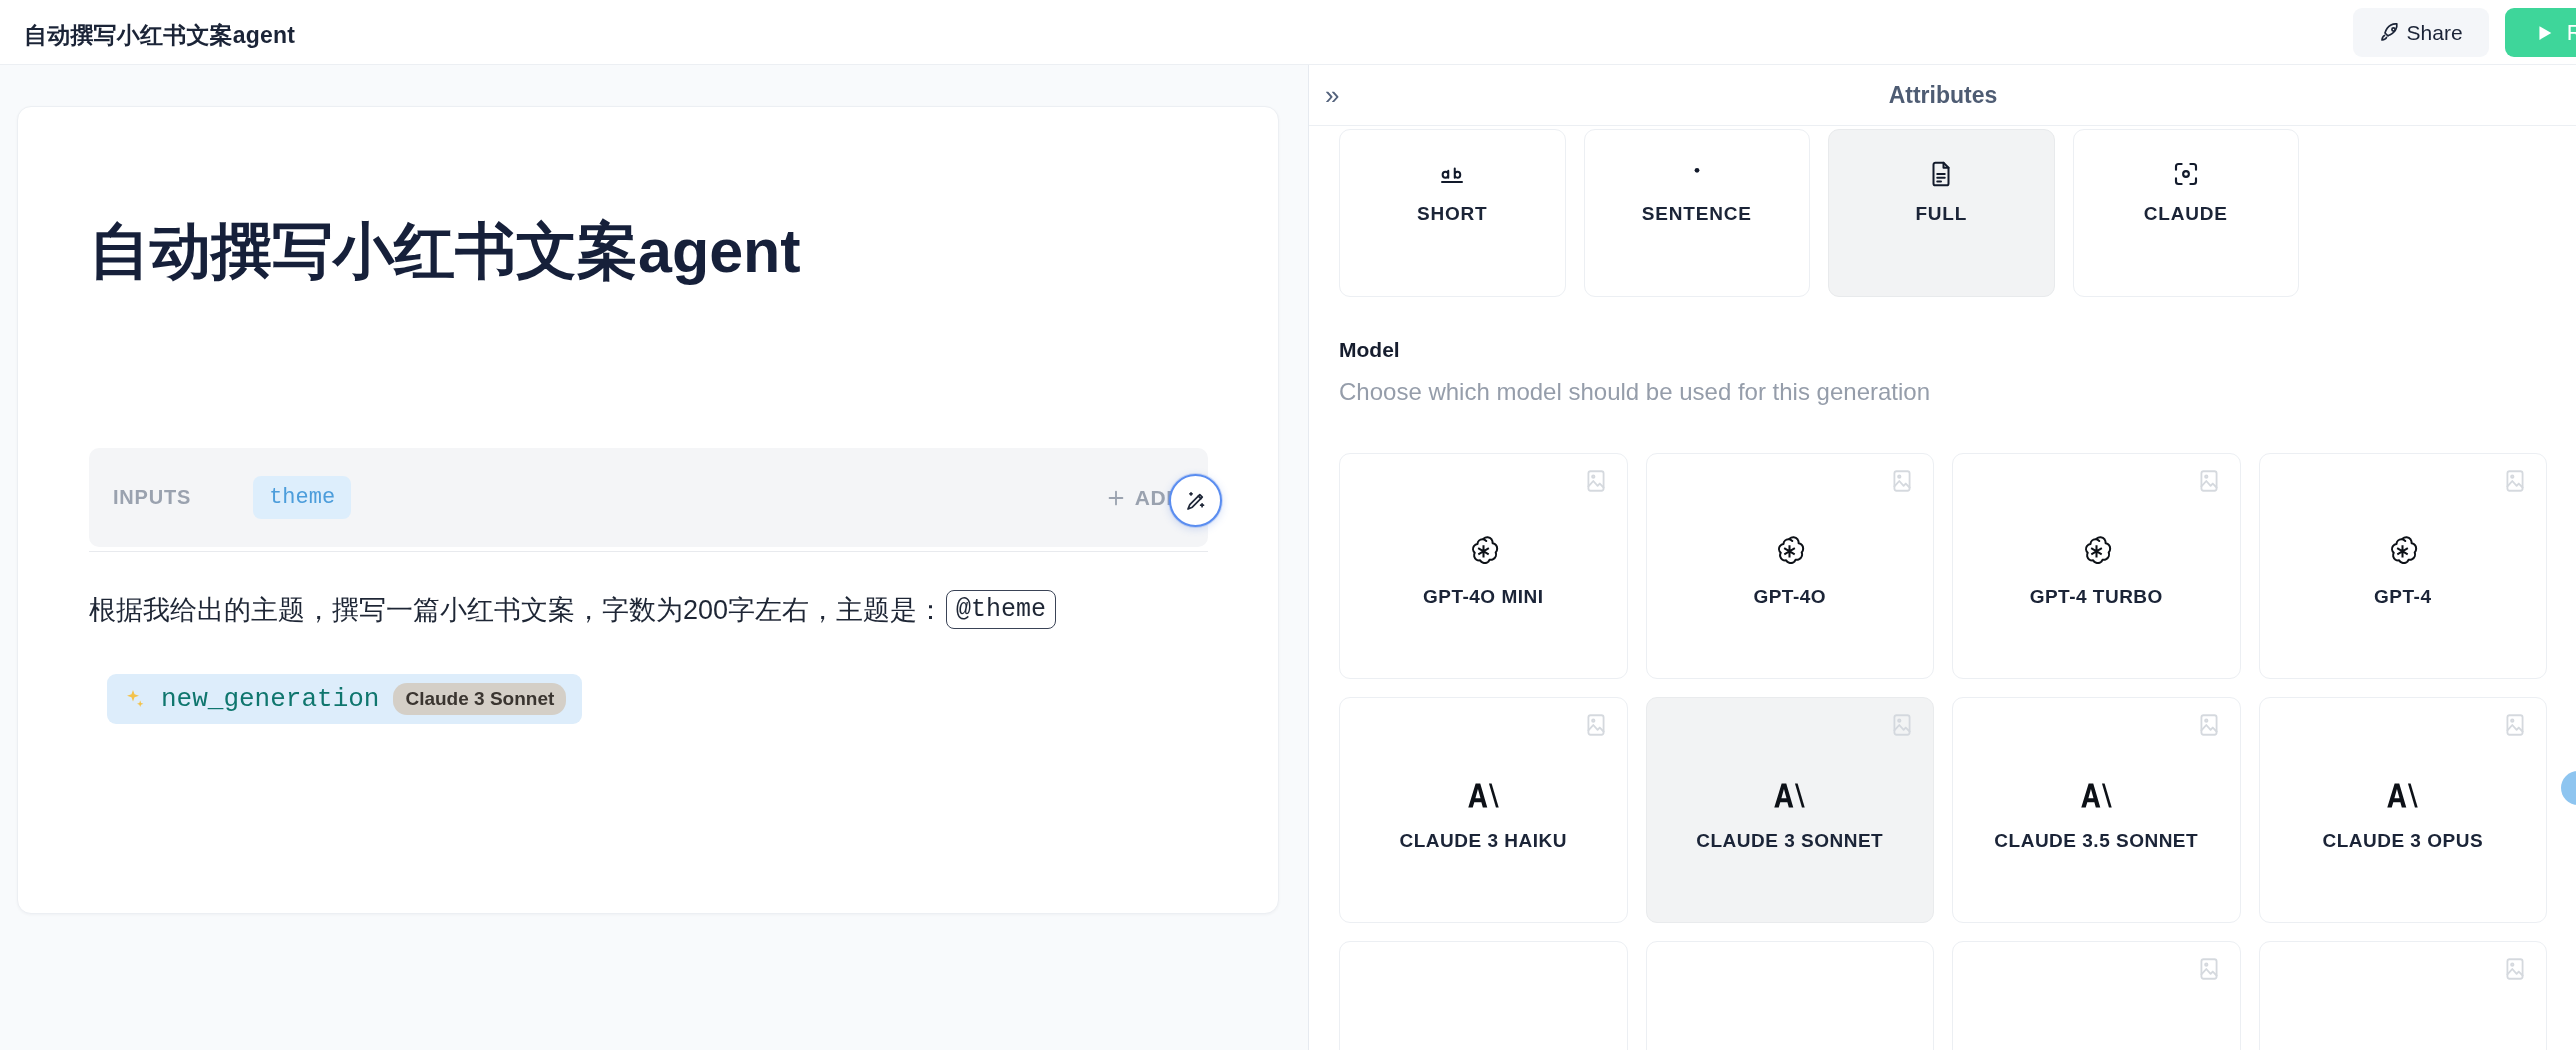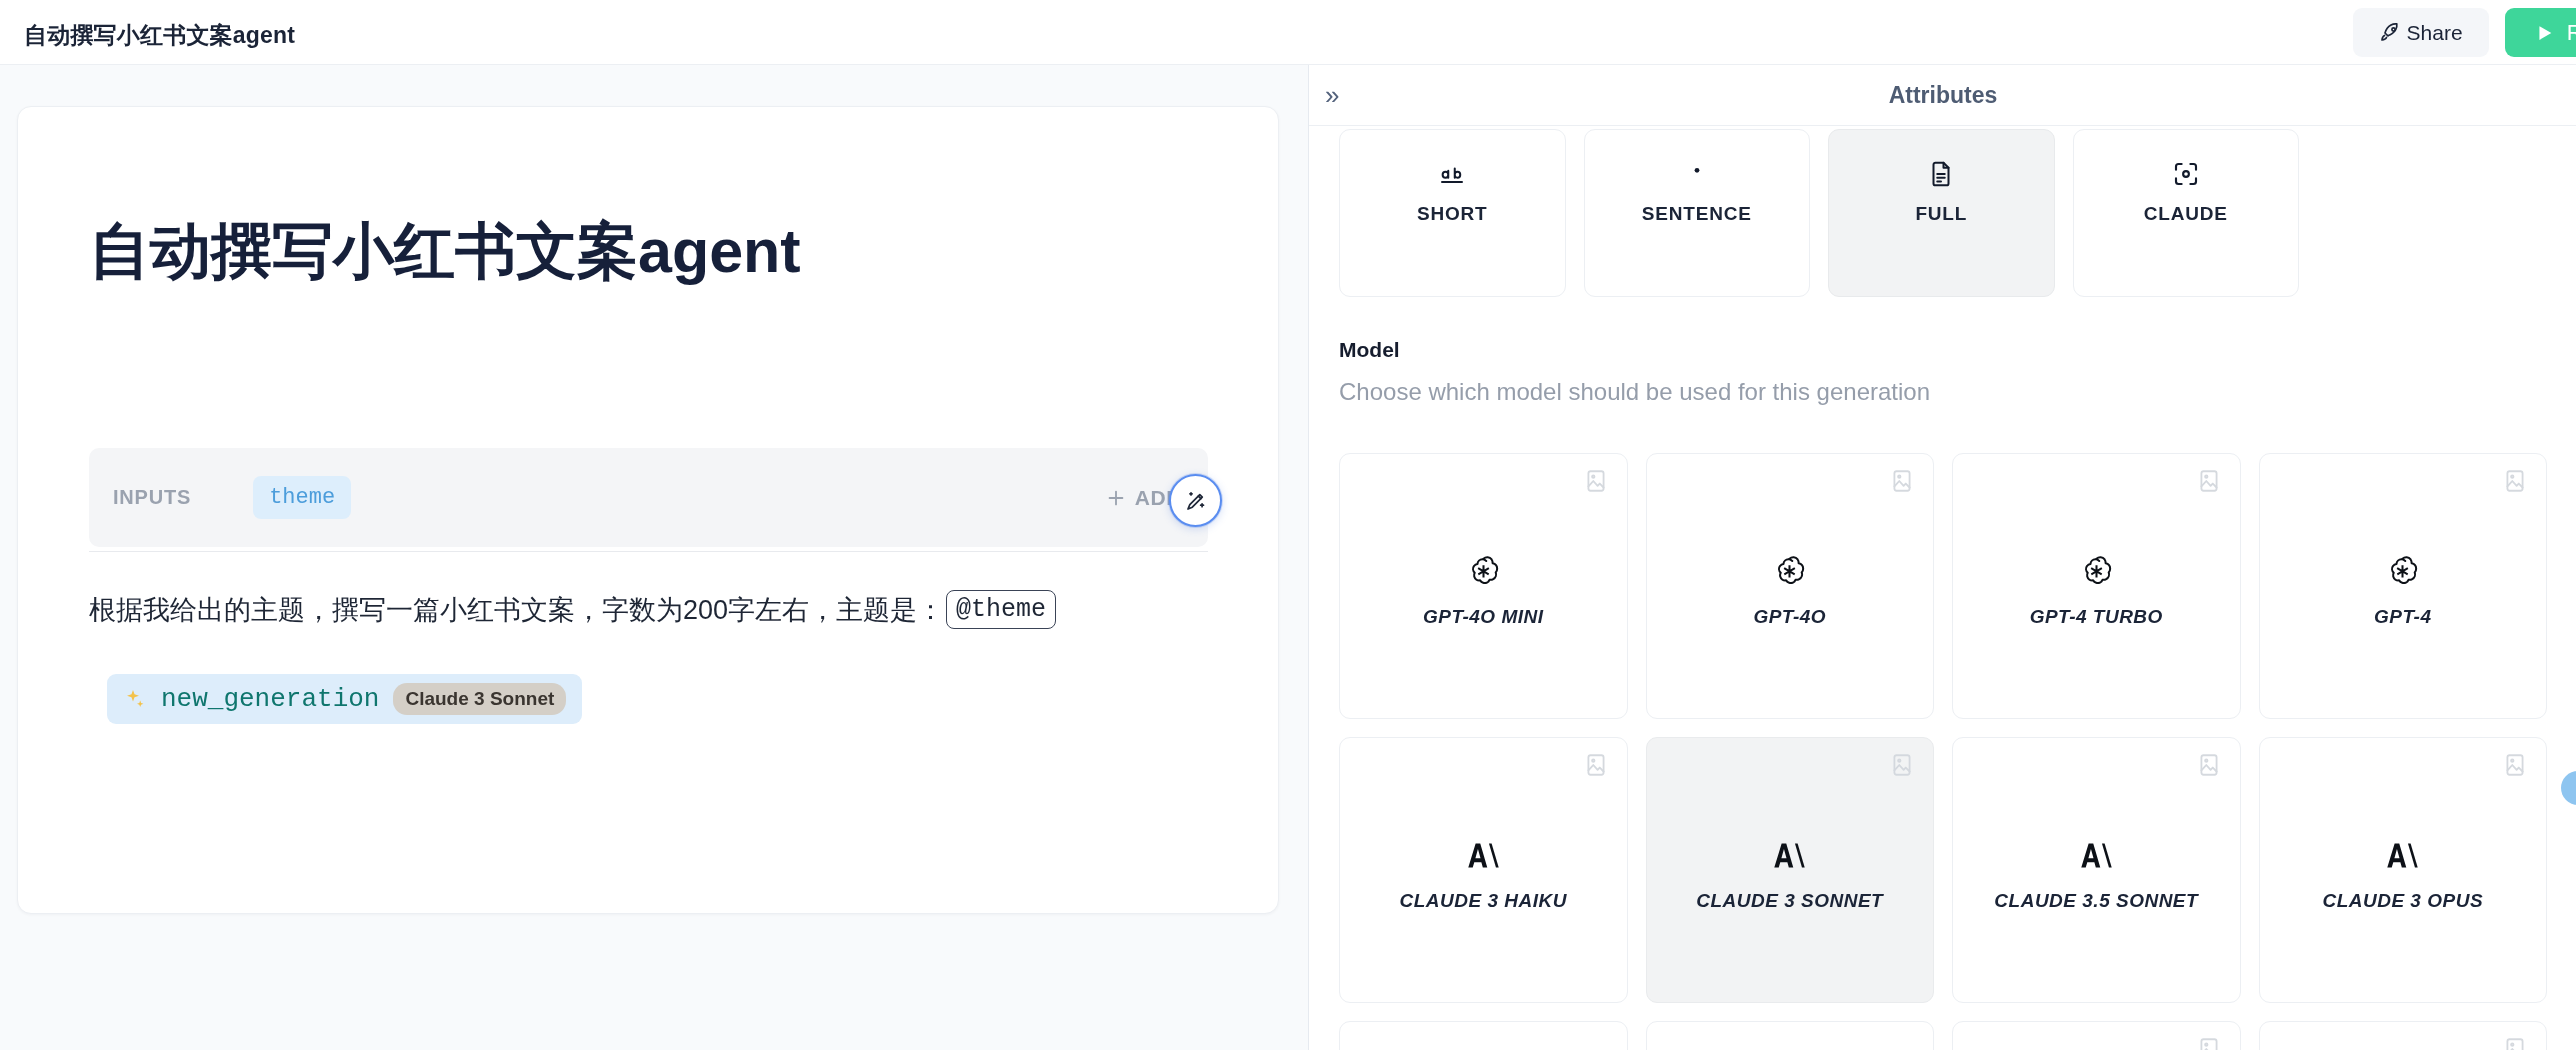--- a/index.html
+++ b/index.html
@@ -220,28 +220,27 @@
   }
 
   .model-grid {
     position: absolute; left: 30px; top: 327px;
     width: 1208px;
     display: grid; grid-template-columns: repeat(4, 1fr);
     gap: 18px;
   }
   .model-card {
     position: relative;
-    height: 266px;
+    height: 226px;
     border: 1px solid #eceff3;
     border-radius: 11px;
     background: #ffffff;
     display: flex; flex-direction: column;
     align-items: center; justify-content: center;
     cursor: pointer;
-    font-style: italic;
   }
   .model-card.selected { background: #f2f3f4; border-color: #e9ebed; }
   .model-card.stub { justify-content: flex-start; }
   .img-ph {
     position: absolute; right: 18px; top: 14px;
     opacity: .95;
   }
   .model-logo { height: 53px; display:flex; align-items:center; justify-content:center; }
   .model-label {
     margin-top: 8px;

